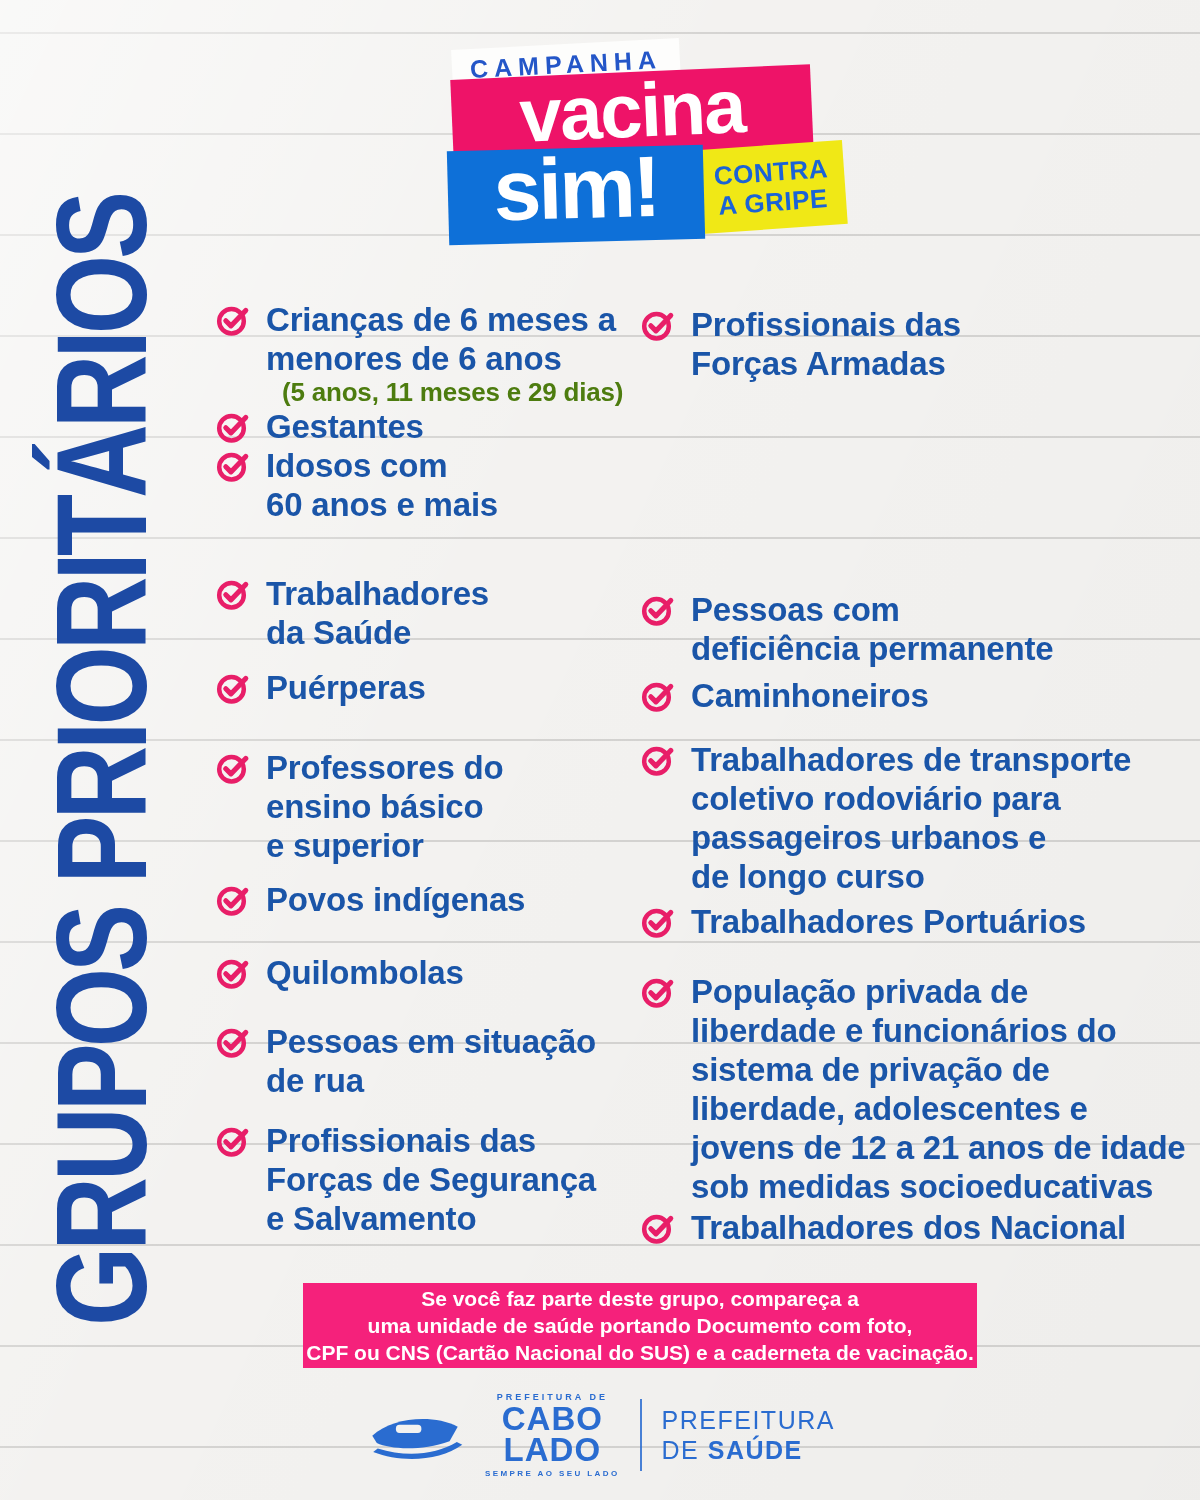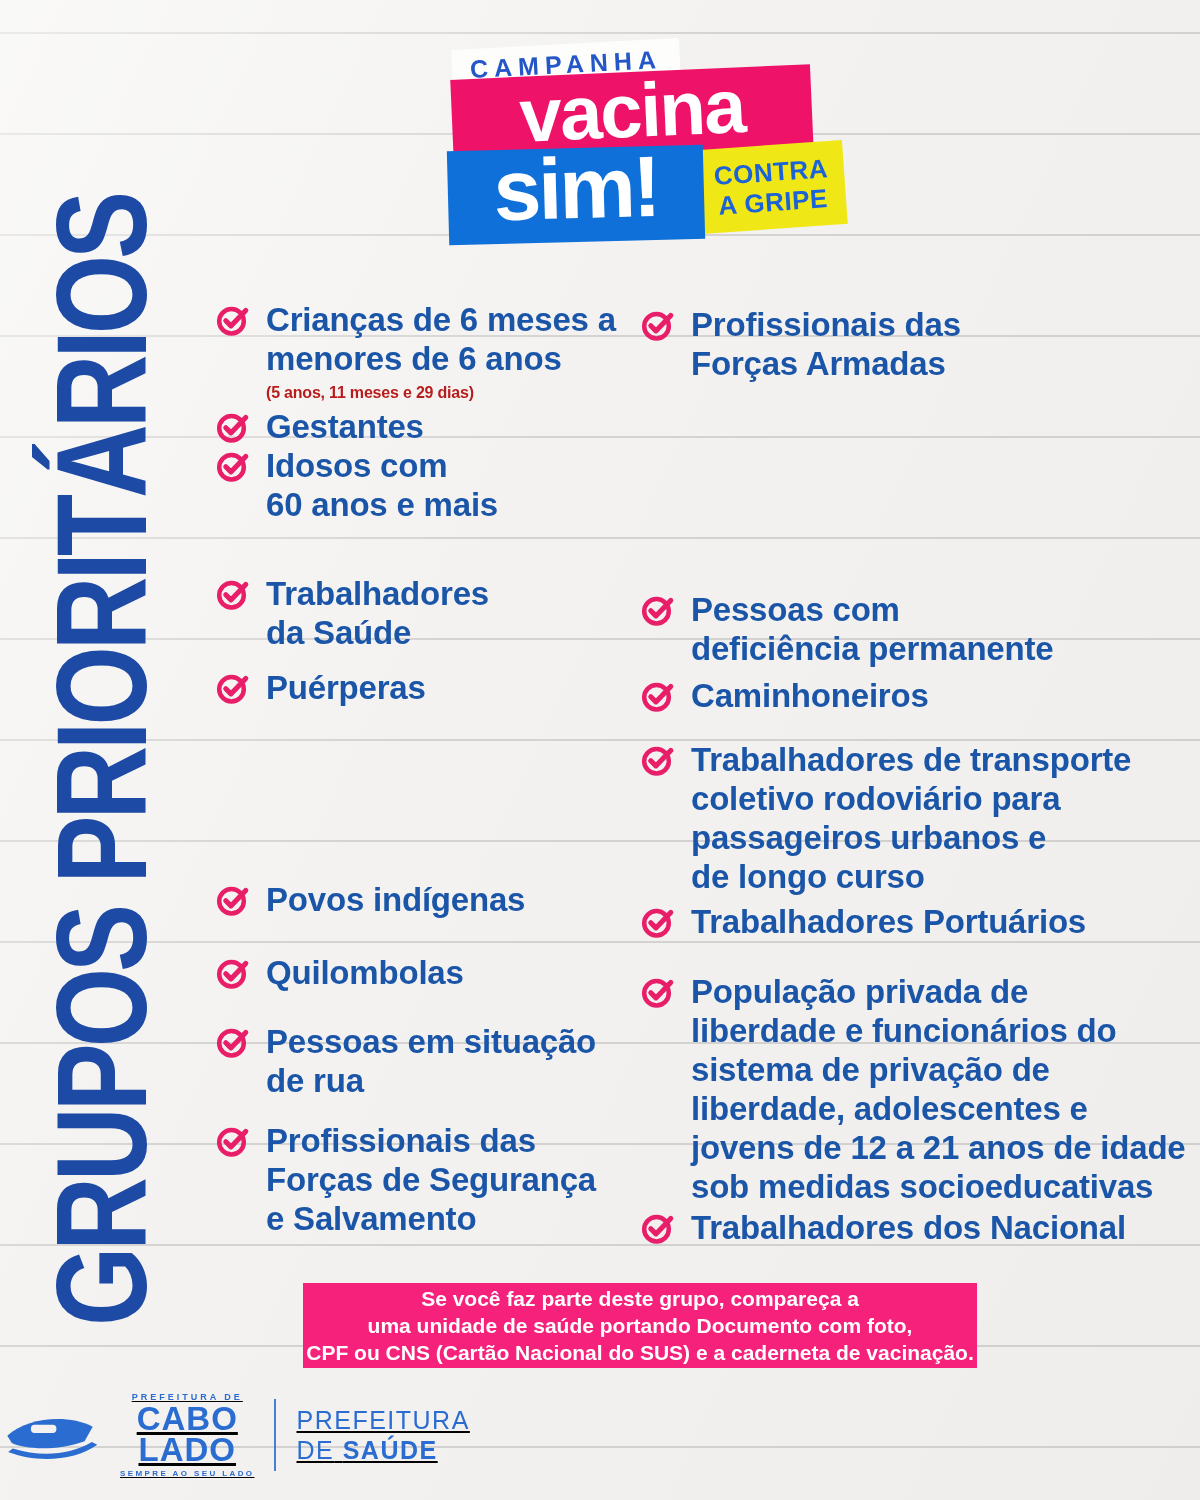--- a/index.html
+++ b/index.html
@@ -70,42 +70,42 @@
   .col-left{left:215px;width:430px;}
   .col-right{left:640px;width:560px;}
   .item{position:absolute;display:flex;gap:15px;align-items:flex-start;}
   .check{flex:0 0 auto;margin-top:1px;}
   .check svg{display:block;}
   .item .main{
     font-size:33px;font-weight:700;line-height:39px;letter-spacing:-0.2px;
     color:#1a55a8;white-space:pre;
   }
   .item .note{
-    font-size:16px;font-weight:700;line-height:25px;letter-spacing:-0.2px;
-    color:#b91c1c;margin-top:2px;white-space:pre;
+    font-size:26px;font-weight:700;line-height:25px;letter-spacing:-0.2px;
+    color:#4d7c0f;margin-top:2px;white-space:pre;margin-left:16px;
   }
   .li-0{top:300px}.li-1{top:407px}.li-2{top:446px}.li-3{top:574px}.li-4{top:668px}
   .li-5{top:748px}.li-6{top:880px}.li-7{top:953px}.li-8{top:1022px}.li-9{top:1121px}
   .ri-0{top:305px}.ri-1{top:401px}.ri-2{top:590px}.ri-3{top:676px}.ri-4{top:740px}
   .ri-5{top:902px}.ri-6{top:972px}.ri-7{top:1208px}
 
   
   .banner{
     position:absolute;left:287px;top:1283px;width:674px;height:85px;z-index:1;
     background:#f5217b;display:flex;align-items:center;justify-content:center;margin-left:16px;
   }
   .banner-text{
     color:#ffffff;font-size:21px;font-weight:700;line-height:27px;
     text-align:center;white-space:pre;
   }
 
   
   .footer{
     position:absolute;left:0;right:0;top:1392px;z-index:1;
-    display:flex;justify-content:flex-start;align-items:center;gap:20px;text-decoration:underline;
+    display:flex;justify-content:center;align-items:center;gap:20px;
   }
   .boat{flex:0 0 auto;}
   .city-block{text-align:center;color:#2a6cd0;}
   .prefeitura{font-size:9px;font-weight:700;letter-spacing:3px;}
   .city{font-size:33px;font-weight:700;line-height:29px;letter-spacing:1px;margin-top:2px;}
   .slogan{font-size:8px;font-weight:700;letter-spacing:2.4px;margin-top:5px;}
   .divider{width:2px;height:72px;background:#2a6cd0;opacity:0.85;}
   .secretaria{color:#2a6cd0;font-size:25px;line-height:30px;letter-spacing:1.5px;font-weight:400;}
   .secretaria .bold{font-weight:700;}
 </style>
@@ -183,20 +183,33 @@
     </div>
     <div class="item li-4">
       <span class="check">
         <svg width="36" height="36" viewBox="0 0 24 24" fill="none">
             <circle cx="11" cy="13.5" r="8.2" stroke="#e81e68" stroke-width="3"></circle>
             <path d="M7.2 13.2l3.4 3.4L20.5 6.3" stroke="#e81e68" stroke-width="3.4" stroke-linecap="round" stroke-linejoin="round"></path>
           </svg>
       </span>
       <div class="txt">
           <div class="main">Puérperas</div>
+        </div>
+    </div>
+    <div class="item li-5">
+      <span class="check">
+        <svg width="36" height="36" viewBox="0 0 24 24" fill="none">
+            <circle cx="11" cy="13.5" r="8.2" stroke="#e81e68" stroke-width="3"></circle>
+            <path d="M7.2 13.2l3.4 3.4L20.5 6.3" stroke="#e81e68" stroke-width="3.4" stroke-linecap="round" stroke-linejoin="round"></path>
+          </svg>
+      </span>
+      <div class="txt">
+          <div class="main">Professores do
+ensino básico
+e superior</div>
         </div>
     </div>
     <div class="item li-6">
       <span class="check">
         <svg width="36" height="36" viewBox="0 0 24 24" fill="none">
             <circle cx="11" cy="13.5" r="8.2" stroke="#e81e68" stroke-width="3"></circle>
             <path d="M7.2 13.2l3.4 3.4L20.5 6.3" stroke="#e81e68" stroke-width="3.4" stroke-linecap="round" stroke-linejoin="round"></path>
           </svg>
       </span>
       <div class="txt">

